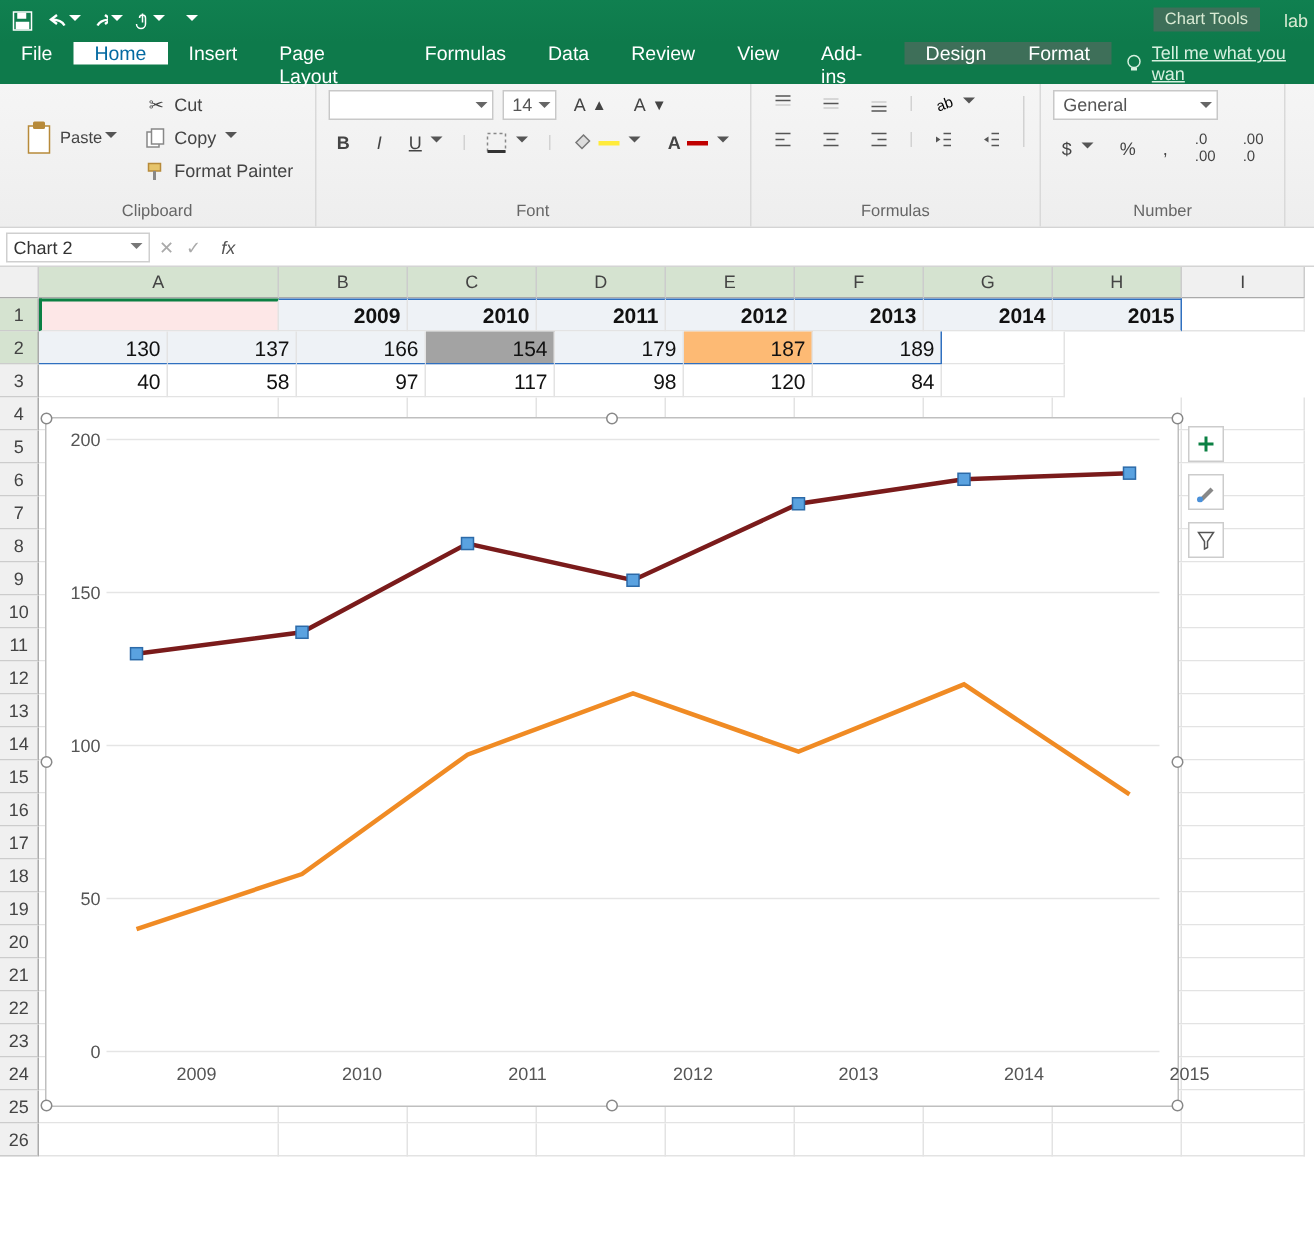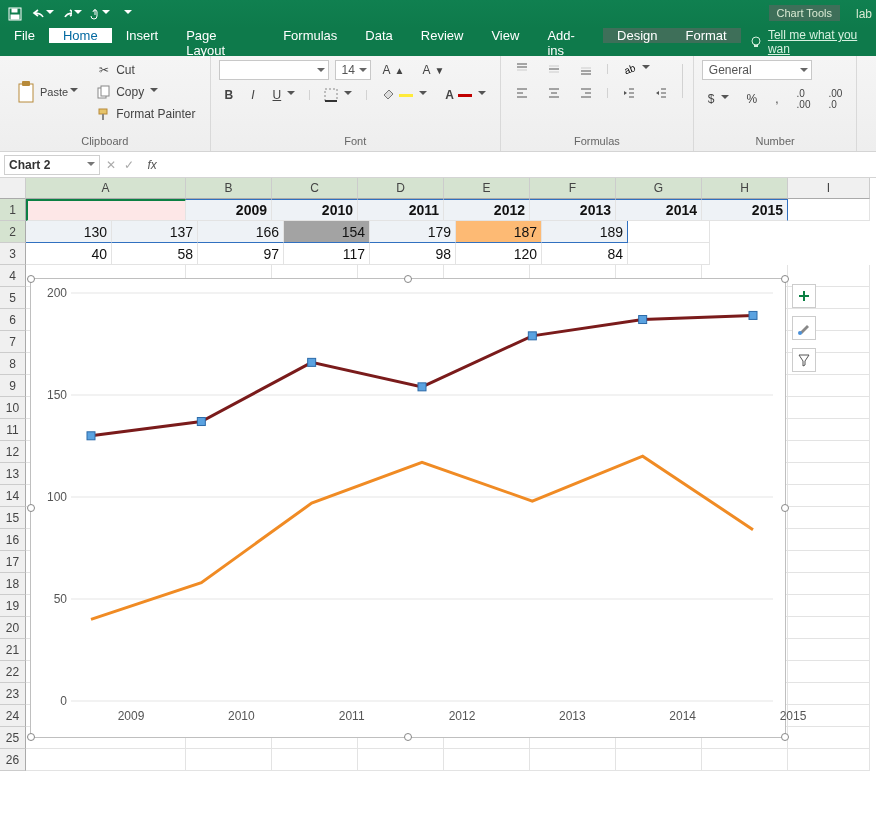--- a/index.html
+++ b/index.html
@@ -26,21 +26,21 @@
 .group .col { display:flex; flex-direction:column; gap:2px;}
 .btn-sm { display:flex; align-items:center; gap:4px; padding:2px 6px; color:#444; font-size:12px; cursor:pointer; border-radius:2px;}
 .icon-box{ width:16px; height:16px; display:inline-flex; align-items:center; justify-content:center;}
 .sel { border:1px solid #c8c8c8; background:#fff; padding:1px 14px 1px 6px; font-size:12px; color:#555; position:relative; height:20px; display:flex; align-items:center;}
 .sel::after{content:''; position:absolute; right:3px; top:7px; border:4px solid transparent; border-top-color:#666;}
 .bigbtn{ display:flex; flex-direction:row; align-items:center; gap:0; padding:4px 6px; font-size:11px; color:#444; cursor:pointer;}
 .bigbtn .ic{ width:26px; height:26px; display:flex; align-items:center; justify-content:center;}
 
 
 .formulabar { display:flex; align-items:center; border-bottom:1px solid #d4d4d4; height:26px; background:#fff;}
-.namebox{ border:1px solid #cfcfcf; width:96px; height:20px; margin:0 0 0 4px; padding:0 4px; font-size:12px; display:flex;align-items:center; justify-content:space-between;font-weight:bold;}
+.namebox{ border:1px solid #cfcfcf; width:96px; height:20px; margin:0 0 0 4px; padding:0 4px; font-size:12px; display:flex;align-items:center; justify-content:space-between;}
 .namebox::after{content:''; border:4px solid transparent; border-top-color:#777; margin-top:3px;}
 .fx-btn{ width:20px; text-align:center; color:#555; font-style:italic; font-size:12px;}
 .fx-area{ display:flex; align-items:center; gap:8px; padding:0 6px;}
 .formula-input{ flex:1; border:none; font-size:12px; color:#222; height:22px; padding:0 4px; outline:none;}
 
 
 .sheet { position:relative; }
 .col-headers{ display:flex; }
 .corner{ width:26px; height:21px; background:#f0f0f0; border-right:1px solid #ccc; border-bottom:1px solid #aaa;}
 .ch{ background:#f0f0f0; border-right:1px solid #ccc; border-bottom:1px solid #aaa; height:21px; display:flex; align-items:center; justify-content:center; font-size:12px; color:#444;}

